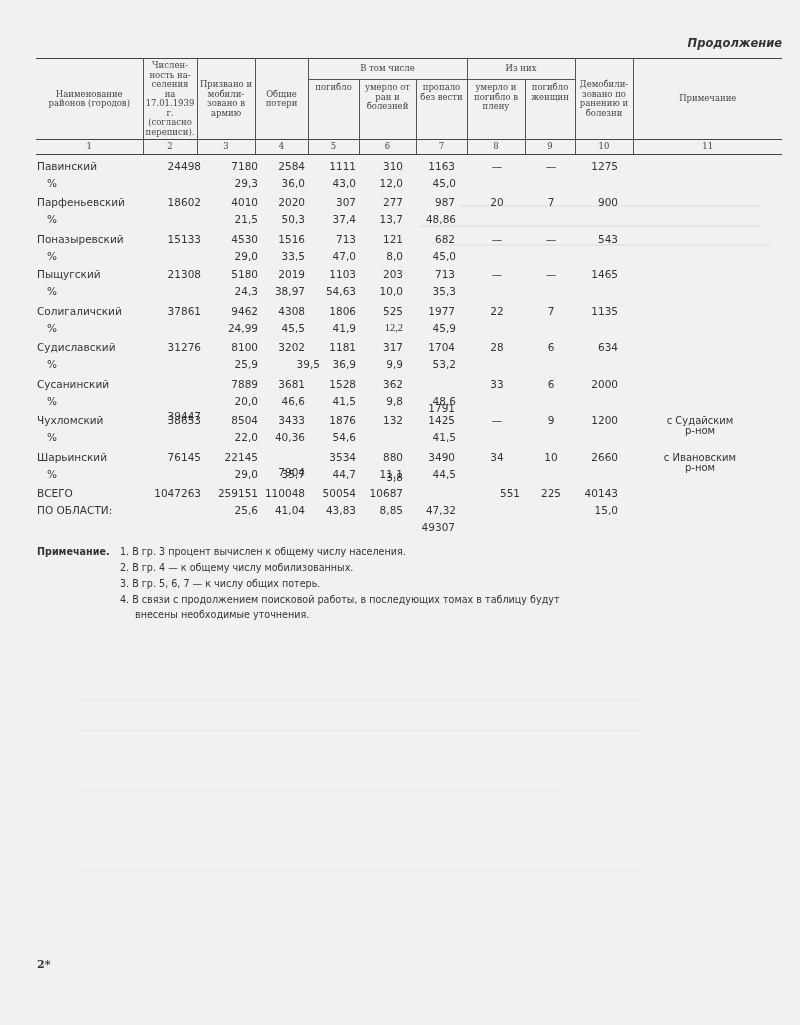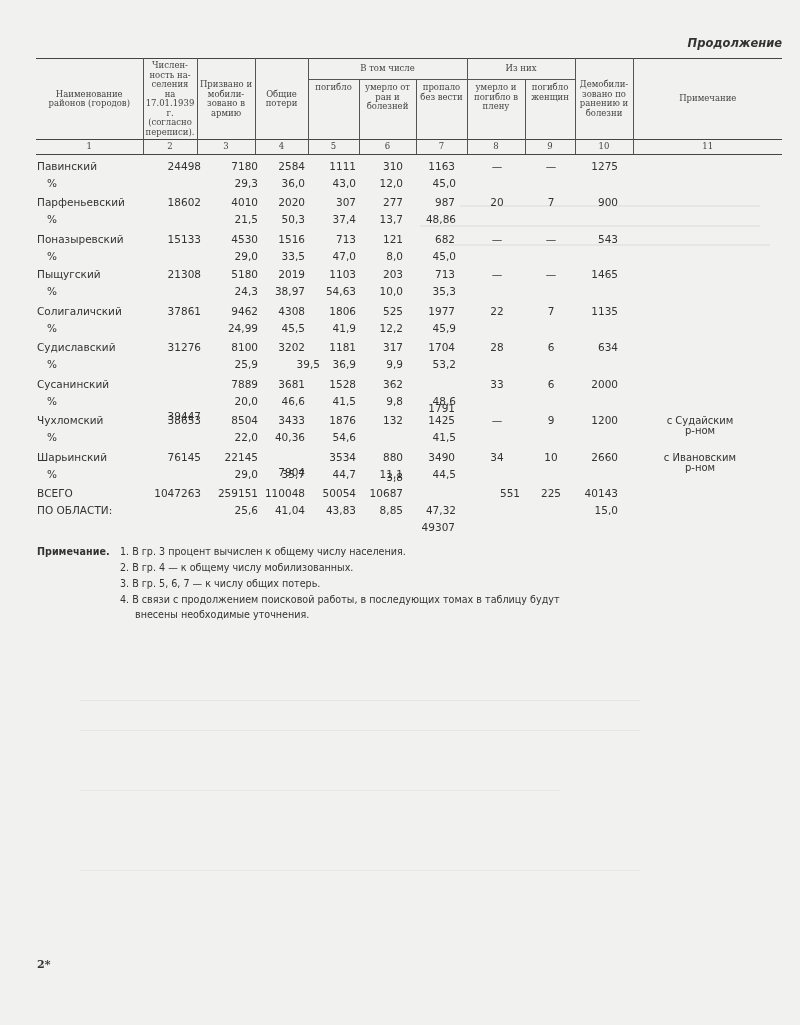--- a/index.html
+++ b/index.html
@@ -207,21 +207,21 @@
       <span class="cell name" style="top: 0px;">Солигаличский</span>
       <span class="cell pct" style="top: 17px;">%</span>
       <span class="cell" style="top: 0px; right: 599px;">37861</span>
       <span class="cell" style="top: 0px; right: 542px;">9462</span>
       <span class="cell" style="top: 17px; right: 542px;">24,99</span>
       <span class="cell" style="top: 0px; right: 495px;">4308</span>
       <span class="cell" style="top: 17px; right: 495px;">45,5</span>
       <span class="cell" style="top: 0px; right: 444px;">1806</span>
       <span class="cell" style="top: 17px; right: 444px;">41,9</span>
       <span class="cell" style="top: 0px; right: 397px;">525</span>
-      <span class="cell" style="top: 17px; right: 397px;">12,2</span>
+      <span class="cell" style="top: 17px; right: 397px; font-family: Liberation Serif, serif;">12,2</span>
       <span class="cell" style="top: 0px; right: 345px;">1977</span>
       <span class="cell" style="top: 17px; right: 344px;">45,9</span>
       <span class="cell" style="top: 0px; left: 482px; width: 30px; text-align: center;">22</span>
       <span class="cell" style="top: 0px; left: 536px; width: 30px; text-align: center;">7</span>
       <span class="cell" style="top: 0px; right: 182px;">1135</span>
       <span class="cell" style="top: 17px; right: 182px;"></span>
       <span class="note-rem" style="left: 640px; width: 120px; top: 2px;"></span>
     </div>
     <div class="row" style="top: 341px;">
       <span class="cell name" style="top: 0px;">Судиславский</span>

